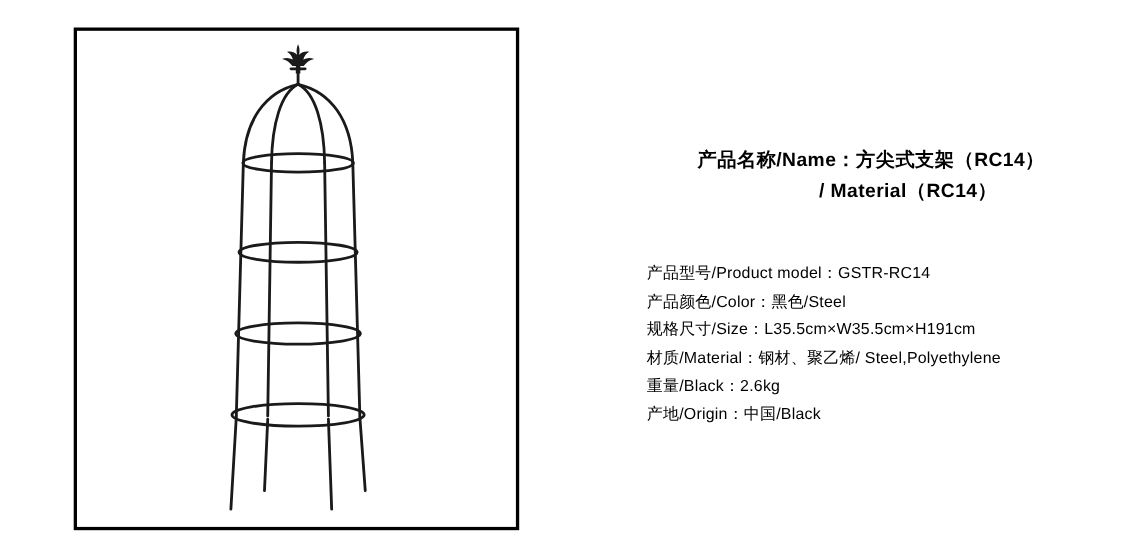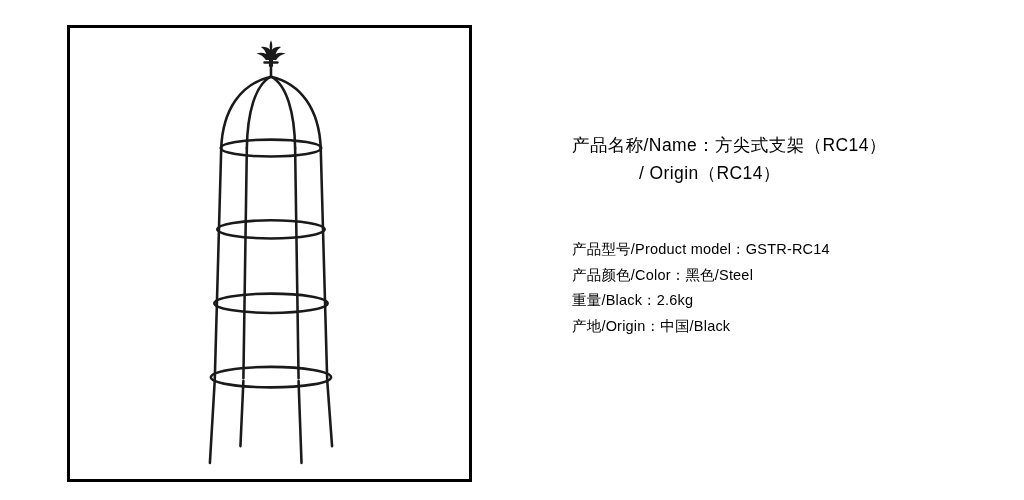--- a/index.html
+++ b/index.html
@@ -38,33 +38,34 @@
 
   
   #spec-panel {
     position: absolute;
     left: 572px;
     top: 131px;
     width: 440px;
   }
 
   #product-title {
-    font-weight: normal;
+    font-weight: bold;
     font-size: 17.5px;
     line-height: 28px;
     letter-spacing: 0.4px;
     white-space: nowrap;
+    text-align: center;
   }
   #product-title .title-line-2 {
     display: block;
     padding-left: 67px;
   }
 
   #spec-list {
-    margin: 0;
+    margin: 16px;
     padding: 0;
     list-style: none;
     margin-top: 50px;
   }
   #spec-list li {
     font-size: 14.5px;
     line-height: 25.5px;
     letter-spacing: 0.2px;
     white-space: nowrap;
   }
@@ -136,23 +137,25 @@
       </g>
 
     </g>
   </svg>
 </div>
 
 <div id="spec-panel">
 
   <div id="product-title">
     <span>产品名称/Name：方尖式支架（RC14）</span>
-    <span class="title-line-2">/ Origin（RC14）</span>
+    <span class="title-line-2">/ Material（RC14）</span>
   </div>
 
   <ul id="spec-list">
     <li>产品型号/Product model：GSTR-RC14</li>
     <li>产品颜色/Color：黑色/Steel</li>
+    <li>规格尺寸/Size：L35.5cm×W35.5cm×H191cm</li>
+    <li>材质/Material：钢材、聚乙烯/ Steel,Polyethylene</li>
     <li>重量/Black：2.6kg</li>
     <li>产地/Origin：中国/Black</li>
   </ul>
 
 </div>
 
 </body></html>

